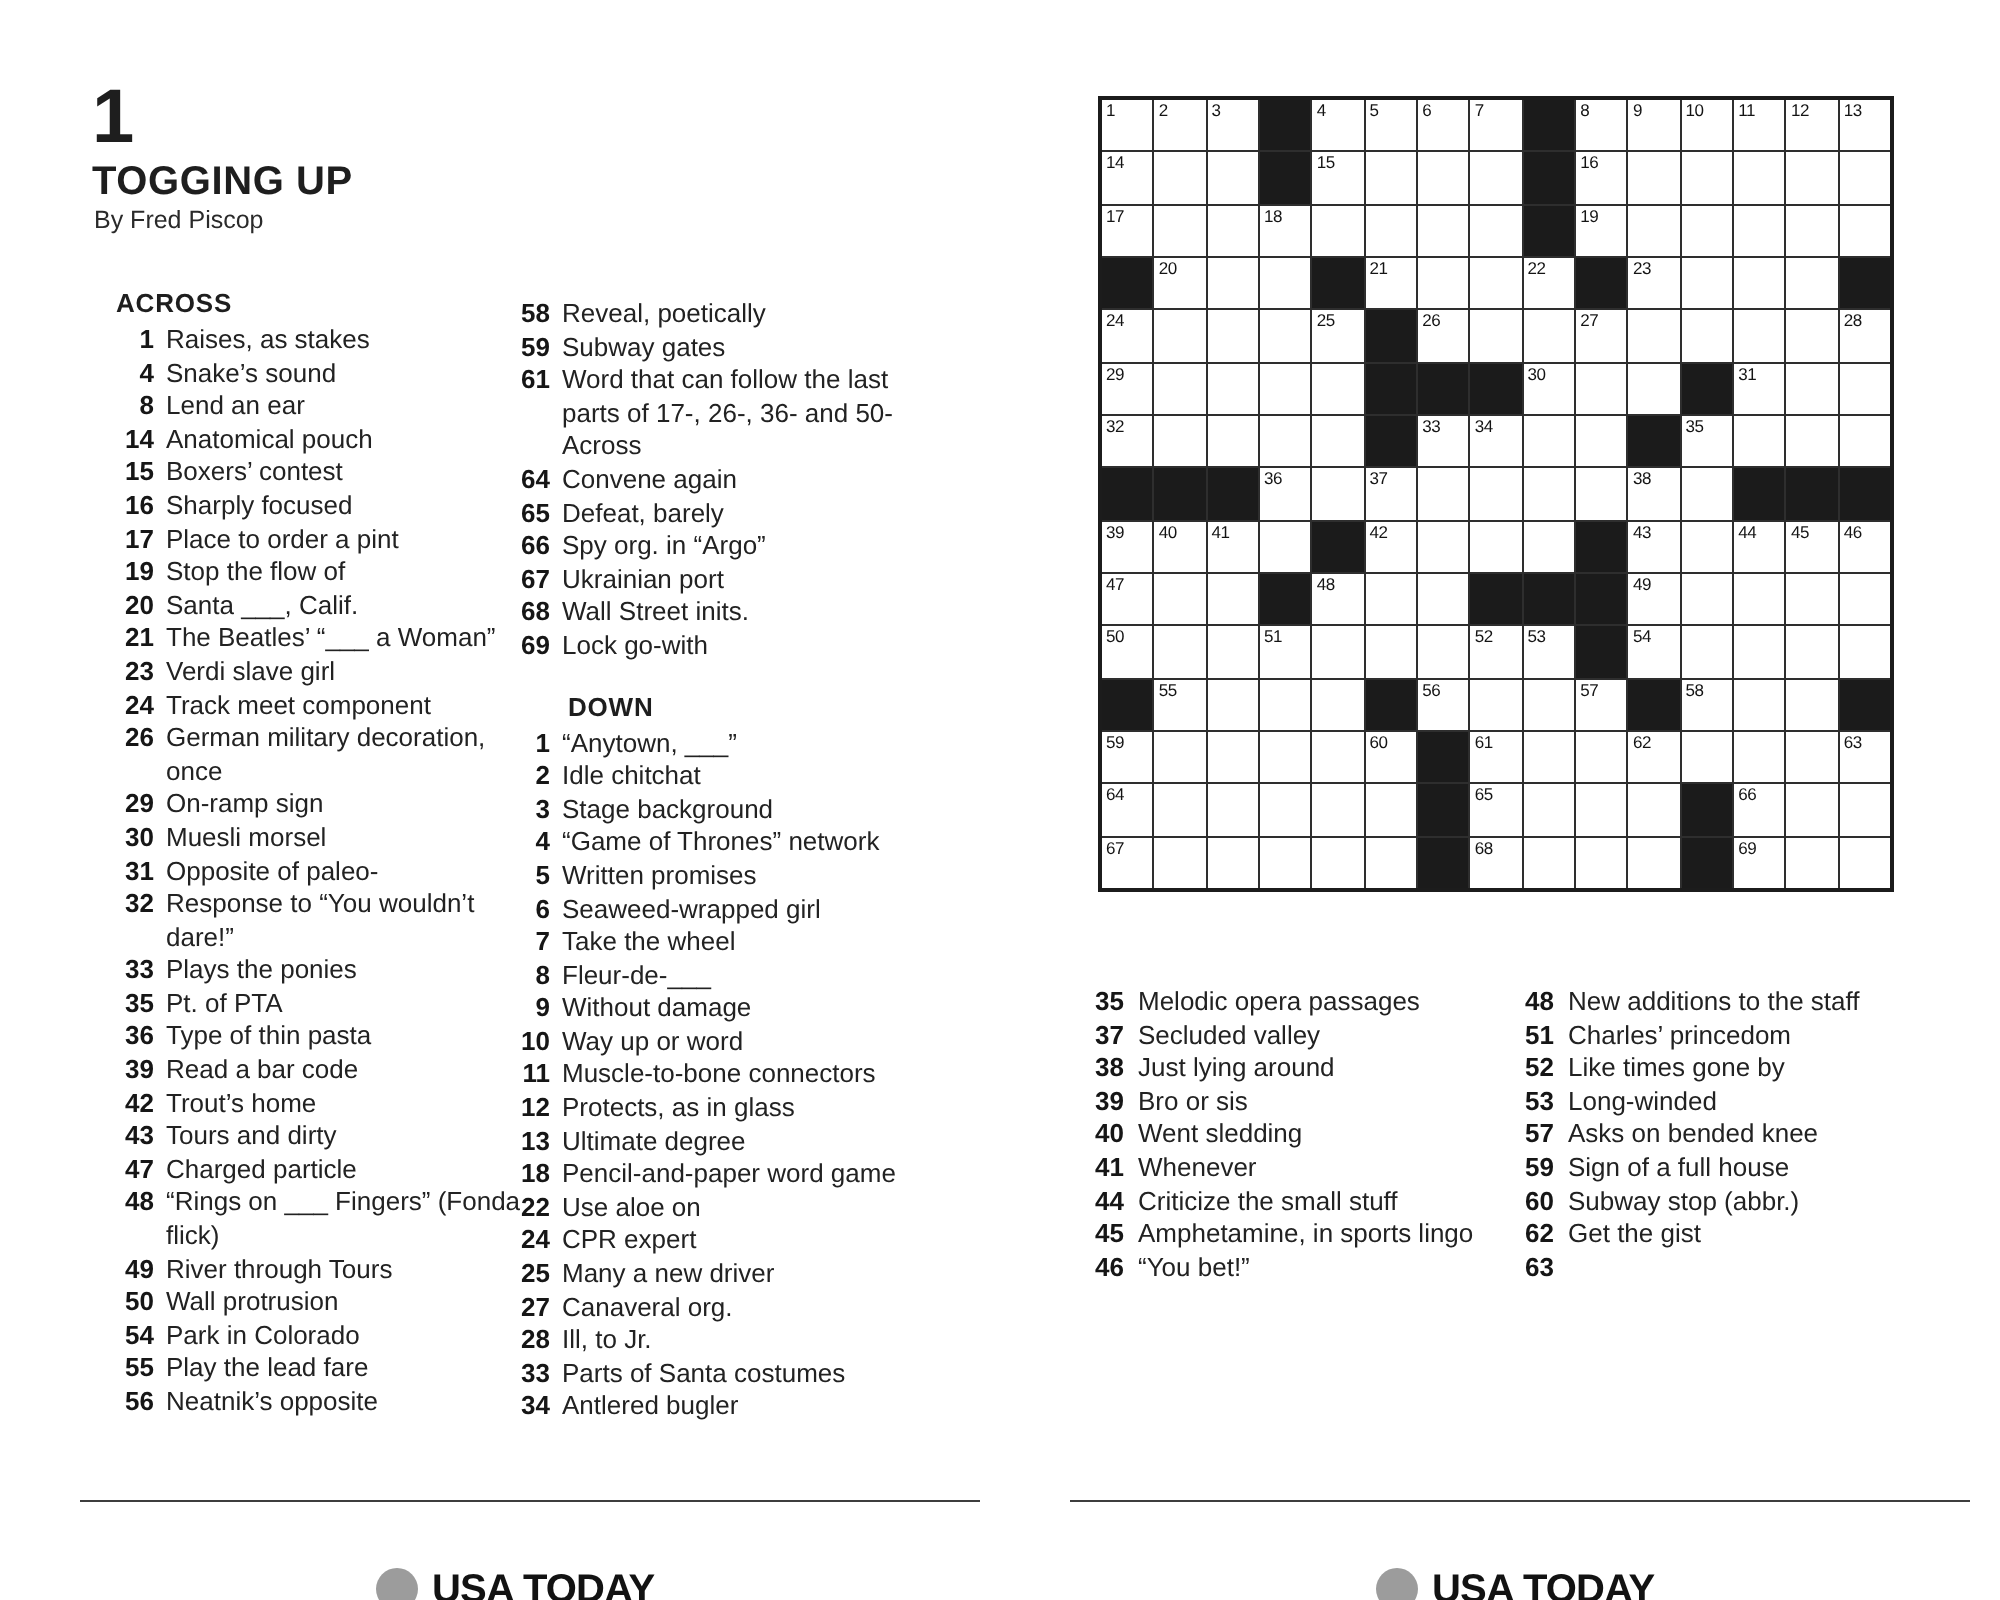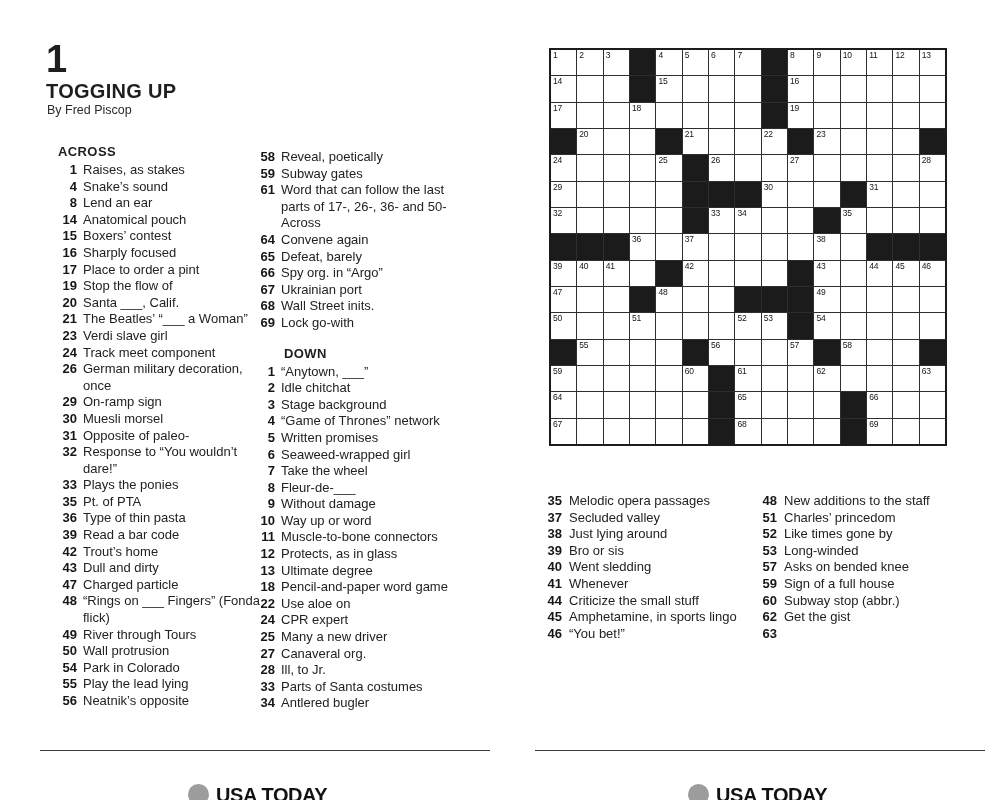--- a/index.html
+++ b/index.html
@@ -159,21 +159,21 @@
       <div class="clue">
         <span class="cnum">39</span>
         <span class="ctext">Read a bar code</span>
       </div>
       <div class="clue">
         <span class="cnum">42</span>
         <span class="ctext">Trout’s home</span>
       </div>
       <div class="clue">
         <span class="cnum">43</span>
-        <span class="ctext">Dull and dirty</span>
+        <span class="ctext">Tours and dirty</span>
       </div>
       <div class="clue">
         <span class="cnum">47</span>
         <span class="ctext">Charged particle</span>
       </div>
       <div class="clue">
         <span class="cnum">48</span>
         <span class="ctext">“Rings on ___ Fingers” (Fonda flick)</span>
       </div>
       <div class="clue">
@@ -183,21 +183,21 @@
       <div class="clue">
         <span class="cnum">50</span>
         <span class="ctext">Wall protrusion</span>
       </div>
       <div class="clue">
         <span class="cnum">54</span>
         <span class="ctext">Park in Colorado</span>
       </div>
       <div class="clue">
         <span class="cnum">55</span>
-        <span class="ctext">Play the lead lying</span>
+        <span class="ctext">Play the lead fare</span>
       </div>
       <div class="clue">
         <span class="cnum">56</span>
         <span class="ctext">Neatnik’s opposite</span>
       </div>
     </div>
 </div>
 
 <div class="clue-col col-a2">
   <div id="list-a2">

